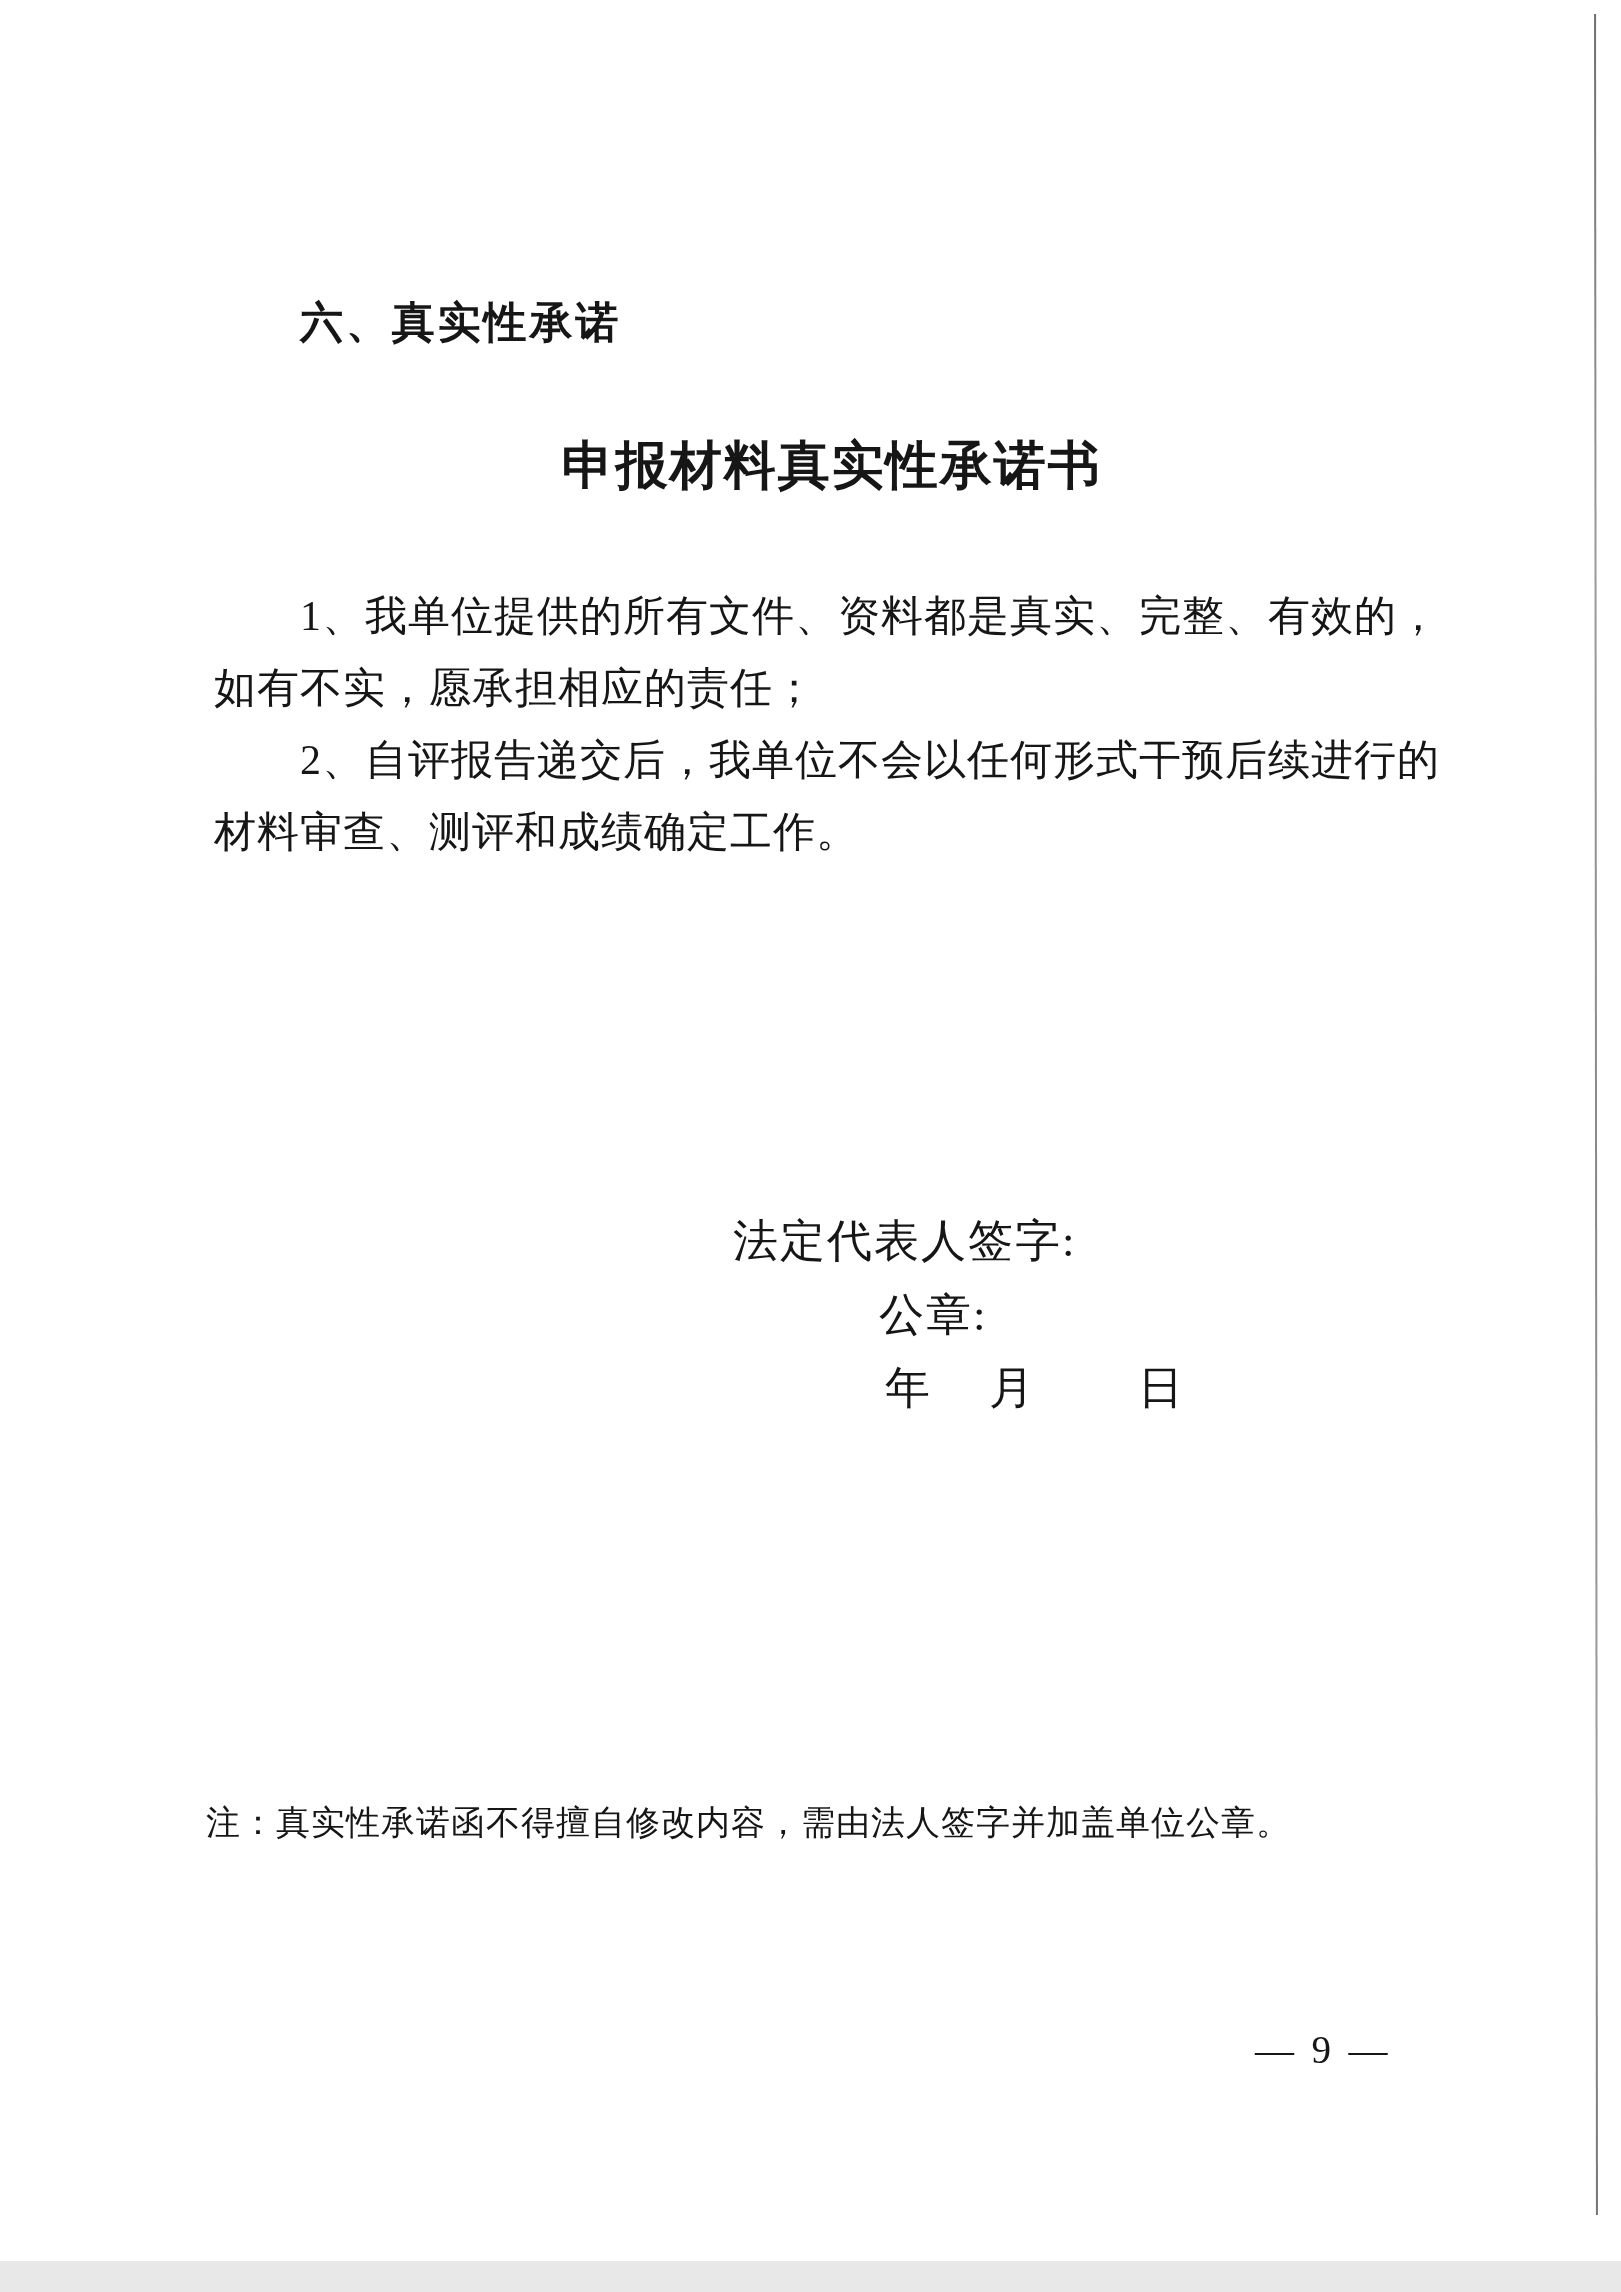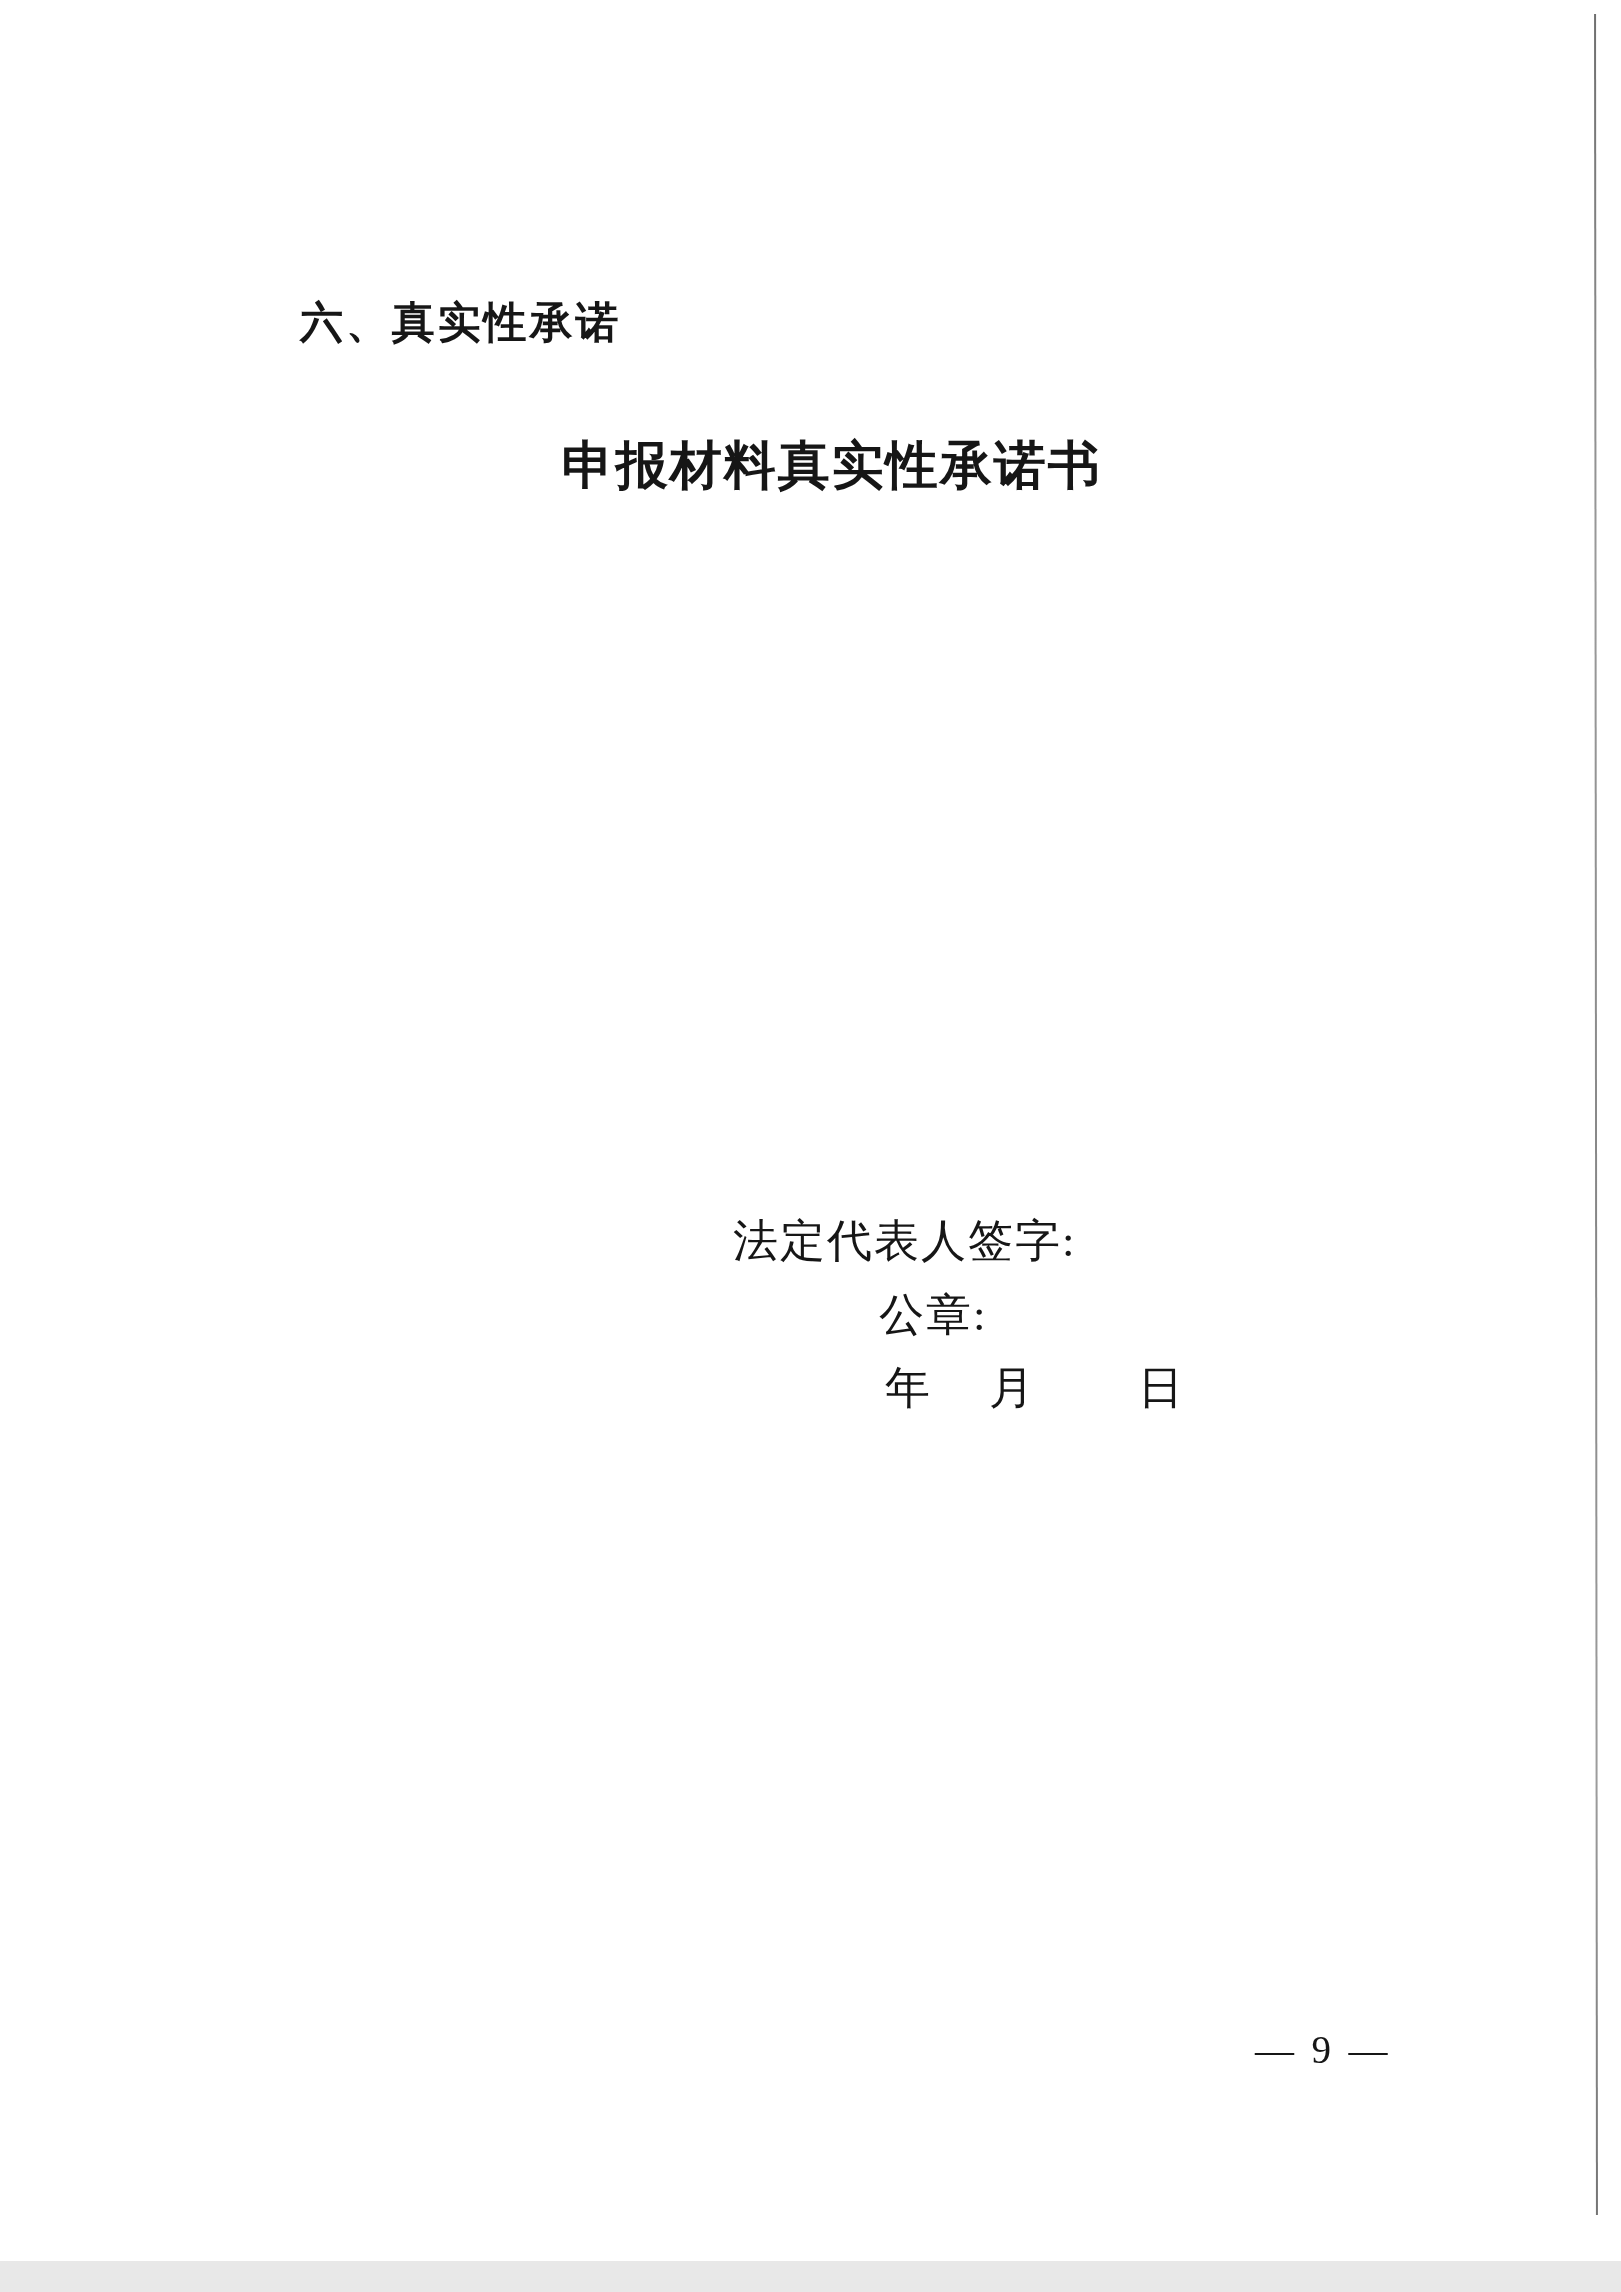--- a/index.html
+++ b/index.html
@@ -94,30 +94,37 @@
 </style>
 </head>
 <body>
 
 <div class="page">
 
   <div class="section-heading">六、真实性承诺</div>
 
   <div class="doc-title">申报材料真实性承诺书</div>
 
+  <div class="body-text">
+    <div class="body-line indent">1、我单位提供的所有文件、资料都是真实、完整、有效的，</div>
+    <div class="body-line">如有不实，愿承担相应的责任；</div>
+    <div class="body-line indent">2、自评报告递交后，我单位不会以任何形式干预后续进行的</div>
+    <div class="body-line">材料审查、测评和成绩确定工作。</div>
+  </div>
 
   <div class="sig-line sig-legal">法定代表人签字:</div>
 
   <div class="sig-line sig-seal">公章:</div>
 
   <div class="sig-line sig-date">
     <span class="date-year">年</span>
     <span class="date-month">月</span>
     <span class="date-day">日</span>
   </div>
 
+  <div class="footnote">注：真实性承诺函不得擅自修改内容，需由法人签字并加盖单位公章。</div>
 
   <div class="page-number">— 9 —</div>
 
   <div class="scan-line"></div>
 
 </div>
 
 
 </body></html>

